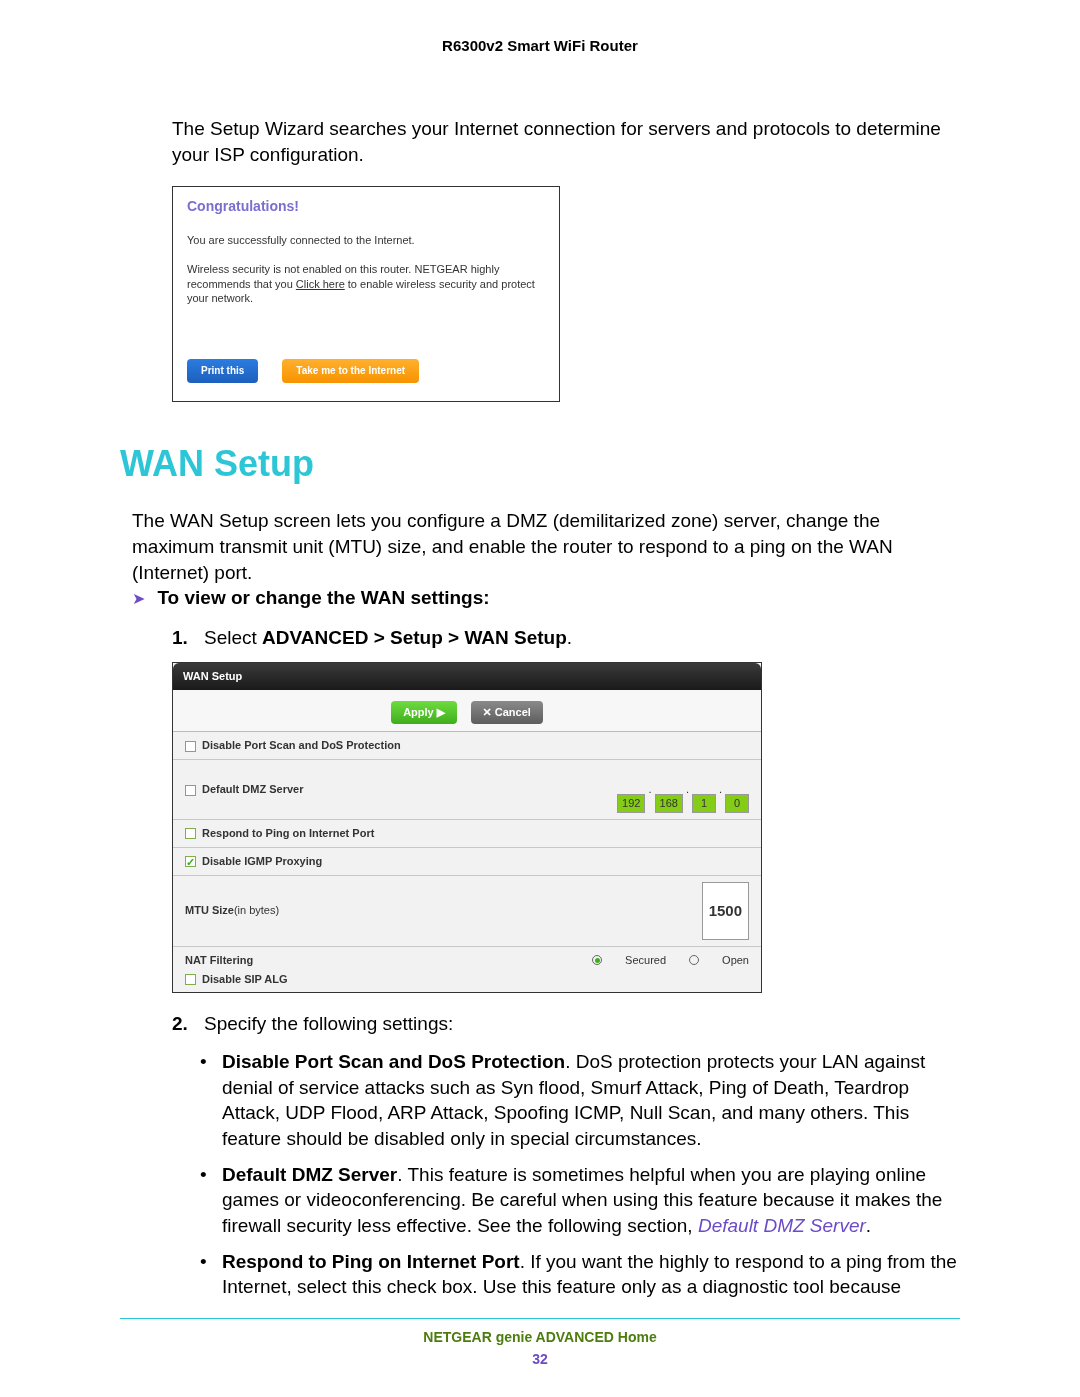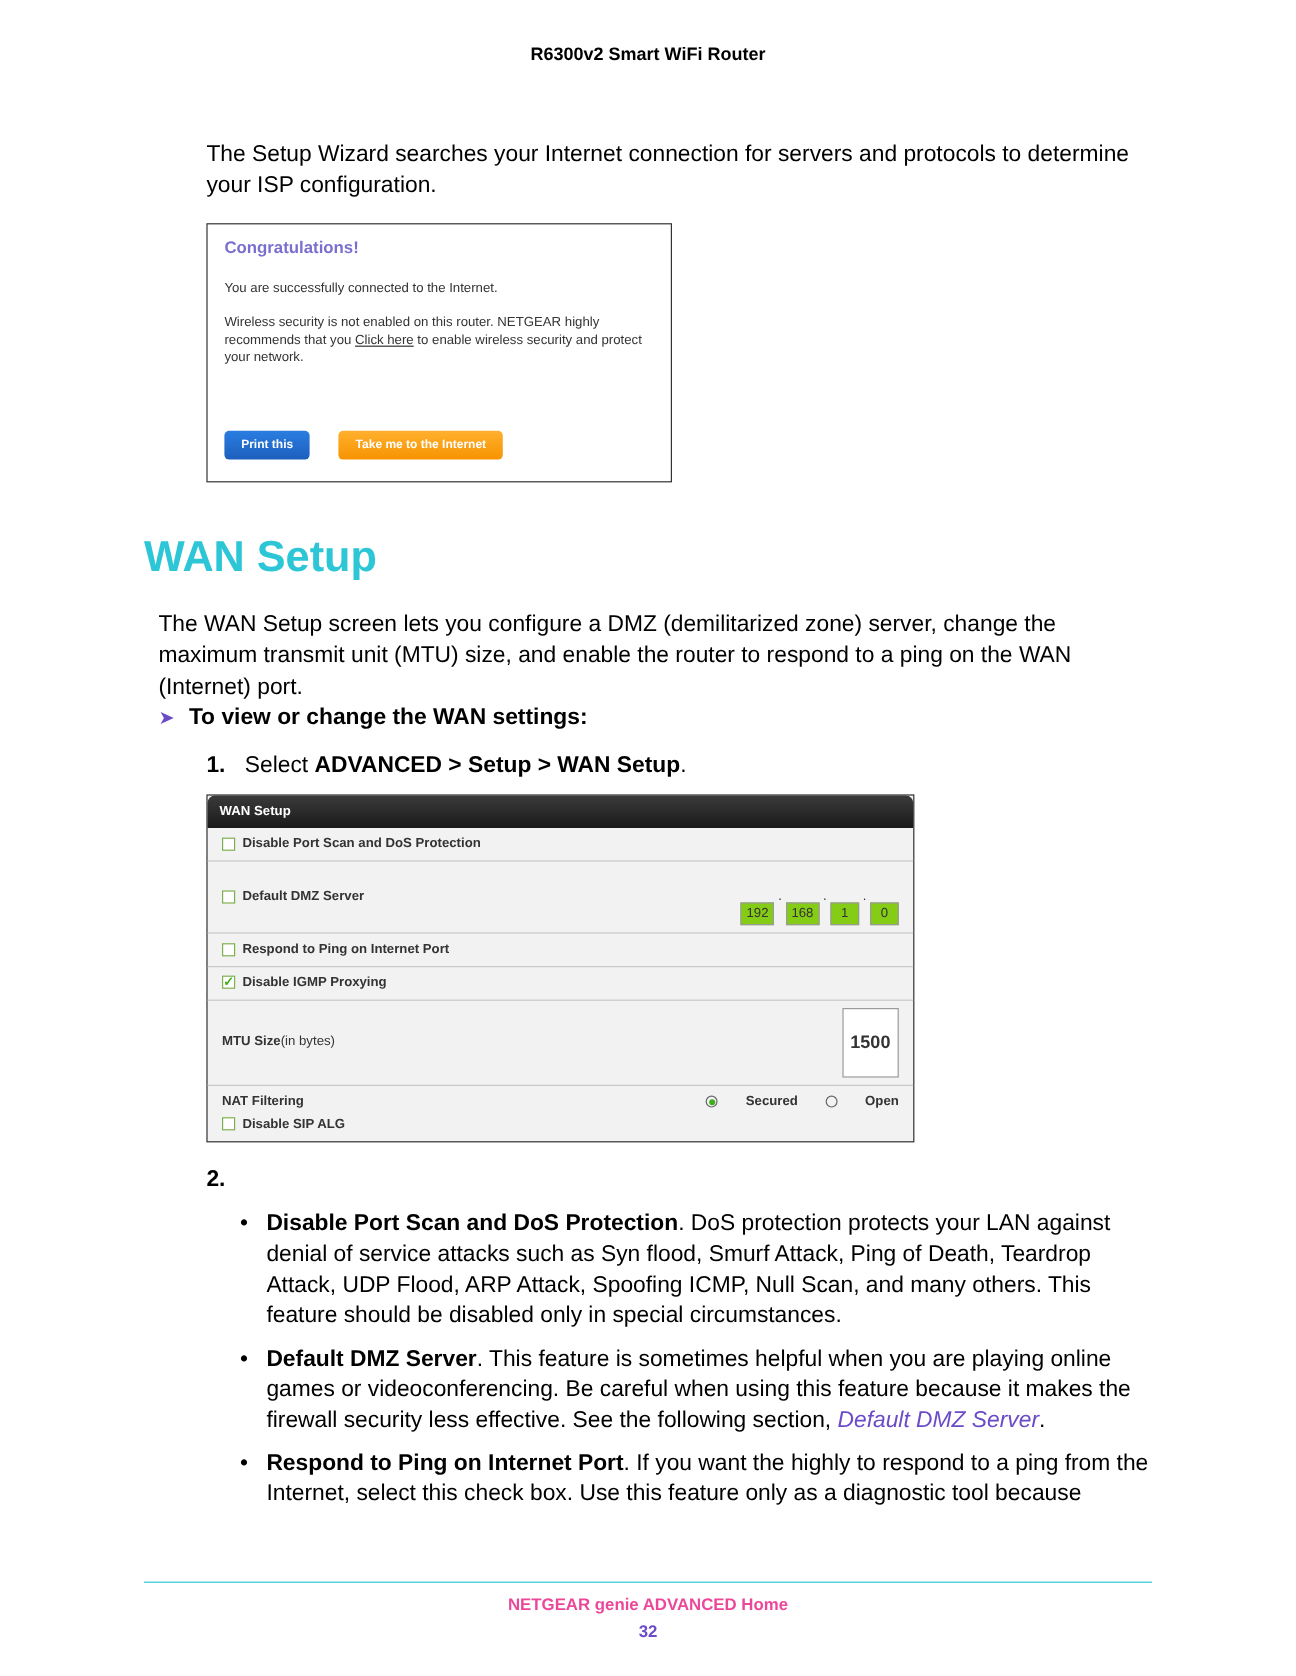--- a/index.html
+++ b/index.html
@@ -149,21 +149,21 @@
     background:#84cc16; border:1px solid #999;
     padding:1px 4px; font-size:11px; min-width:24px;
     text-align:center;
     margin-top:28px;
   }
   .ip-inputs .dot { font-size:11px; }
   .mtu-cell {
     background:#fff; border:1px solid #999;
     padding:18px 6px; font-size:15px;
   }
-  .radio-group { display:flex; align-items:center; gap:23px; font-size:11px; font-weight:bold;}
+  .radio-group { display:flex; align-items:center; gap:23px; font-size:11px; font-weight:normal;}
   .radio {
     width:10px;height:10px;border:1px solid #666;border-radius:50%;
     display:inline-block;position:relative;
   }
   .radio.sel::after{
     content:"";position:absolute;top:1.5px;left:1.5px;width:5px;height:5px;
     border-radius:50%;background:#3fae1c;
   }
   
   .bullet-row {
@@ -179,21 +179,21 @@
     position:absolute;
     left:120px; right:120px;
     bottom: 78px;
     border-top: 1px solid #2cc6d7;
   }
   .footer-title {
     position:absolute;
     left:0; right:0;
     bottom: 50px;
     text-align:center;
-    color: #ec4899;
+    color: #4d7c0f;
     font-weight:bold;
     font-size:14px;
   }
   .footer-page {
     position:absolute;
     left:0; right:0;
     bottom: 28px;
     text-align:center;
     color: #6b4bc7;
     font-weight:bold;
@@ -231,20 +231,24 @@
 
   <div class="step-row">
     <span class="step-num">1.</span>
     <span>
       <span>Select </span><b>ADVANCED &gt; Setup &gt; WAN Setup</b><span>.</span>
     </span>
   </div>
 
   <div class="wan-box">
     <div class="wan-titlebar">WAN Setup</div>
+    <div class="wan-btnbar">
+      <span class="mini-btn mini-green">Apply ▶</span>
+      <span class="mini-btn mini-gray">✕ Cancel</span>
+    </div>
     <div class="wan-row">
       <span><span class="cb"></span><span>Disable Port Scan and DoS Protection</span></span>
     </div>
     <div class="wan-row">
       <span><span class="cb"></span><span>Default DMZ Server</span></span>
       <span class="ip-inputs">
         <span class="cell">192</span>
           <span class="dot">.</span>
         <span class="cell">168</span>
           <span class="dot">.</span>
@@ -272,20 +276,21 @@
         <span class="radio sel"></span>
           <span>Secured</span>
         <span class="radio"></span>
           <span>Open</span>
       </span>
     </div>
   </div>
 
   <div class="step-row">
     <span class="step-num">2.</span>
+    <span>Specify the following settings:</span>
   </div>
 
   <div class="bullet-row">
     <span class="bullet-dot">•</span>
     <span><b>Disable Port Scan and DoS Protection</b><span>. DoS protection protects your LAN against denial of service attacks such as Syn flood, Smurf Attack, Ping of Death, Teardrop Attack, UDP Flood, ARP Attack, Spoofing ICMP, Null Scan, and many others. This feature should be disabled only in special circumstances.</span></span>
   </div>
   <div class="bullet-row">
     <span class="bullet-dot">•</span>
     <span><b>Default DMZ Server</b><span>. This feature is sometimes helpful when you are playing online games or videoconferencing. Be careful when using this feature because it makes the firewall security less effective. See the following section, </span><span class="link-purple">Default DMZ Server</span><span>.</span></span>
   </div>

